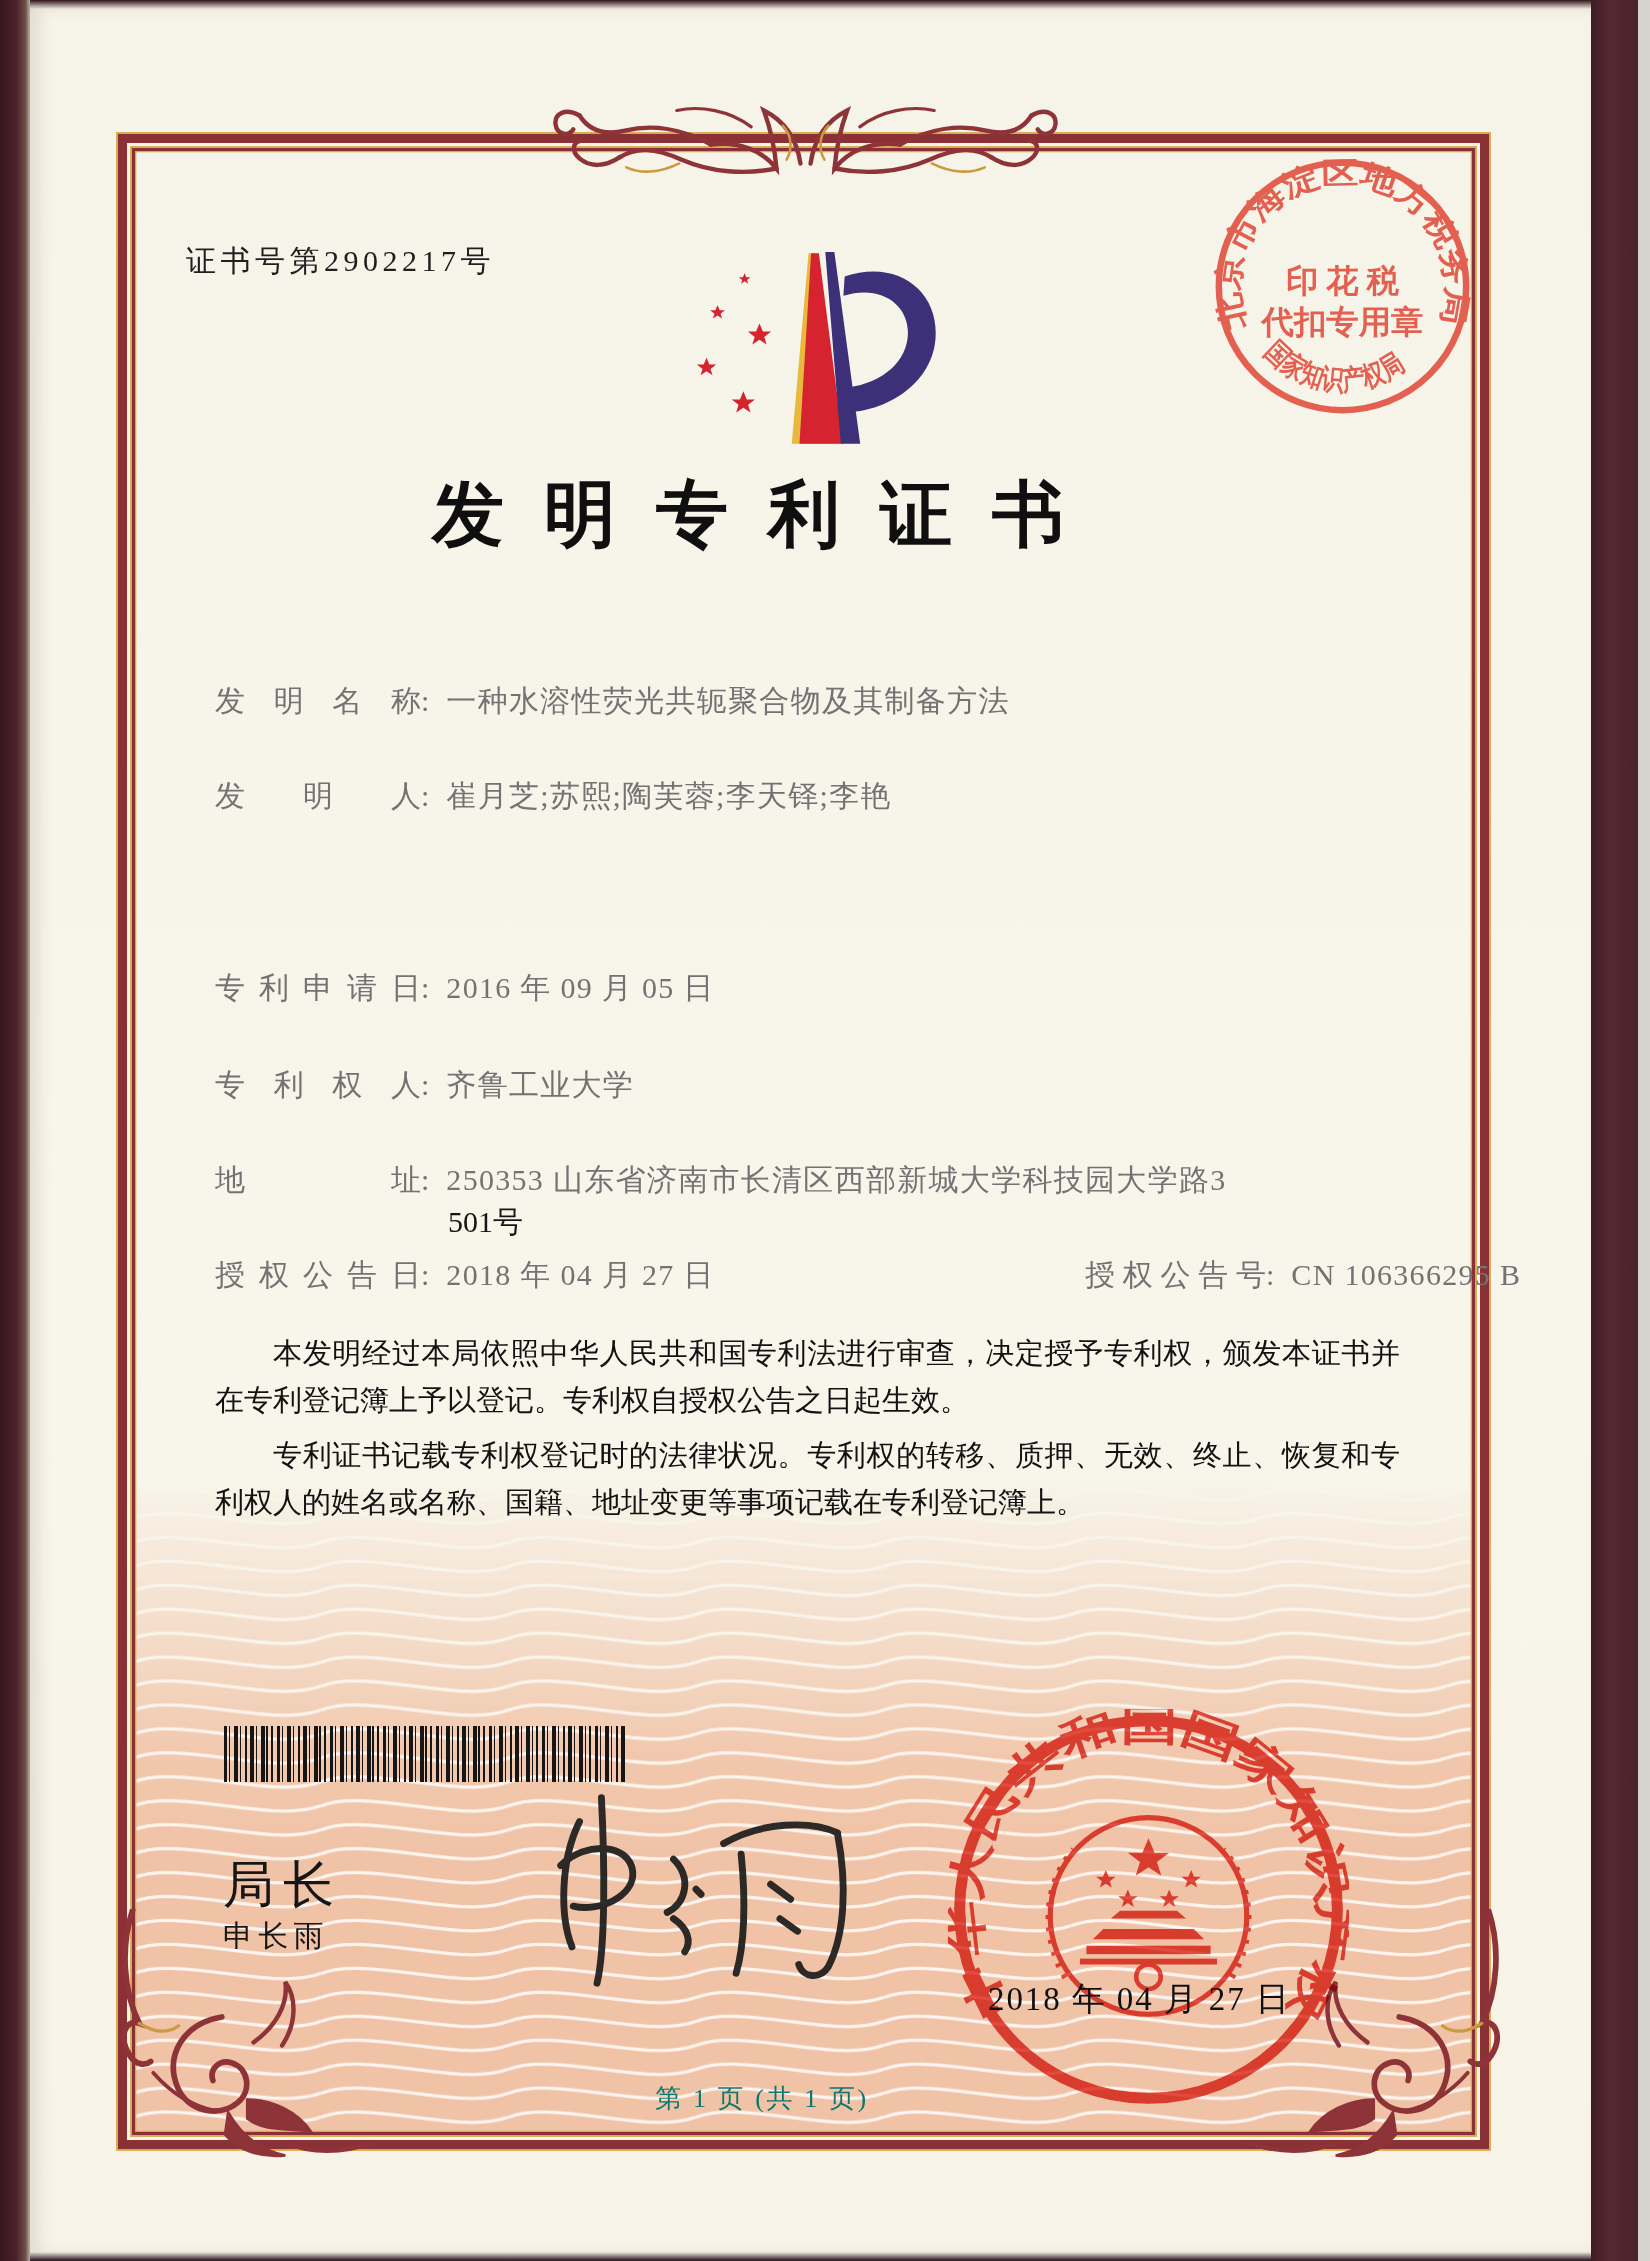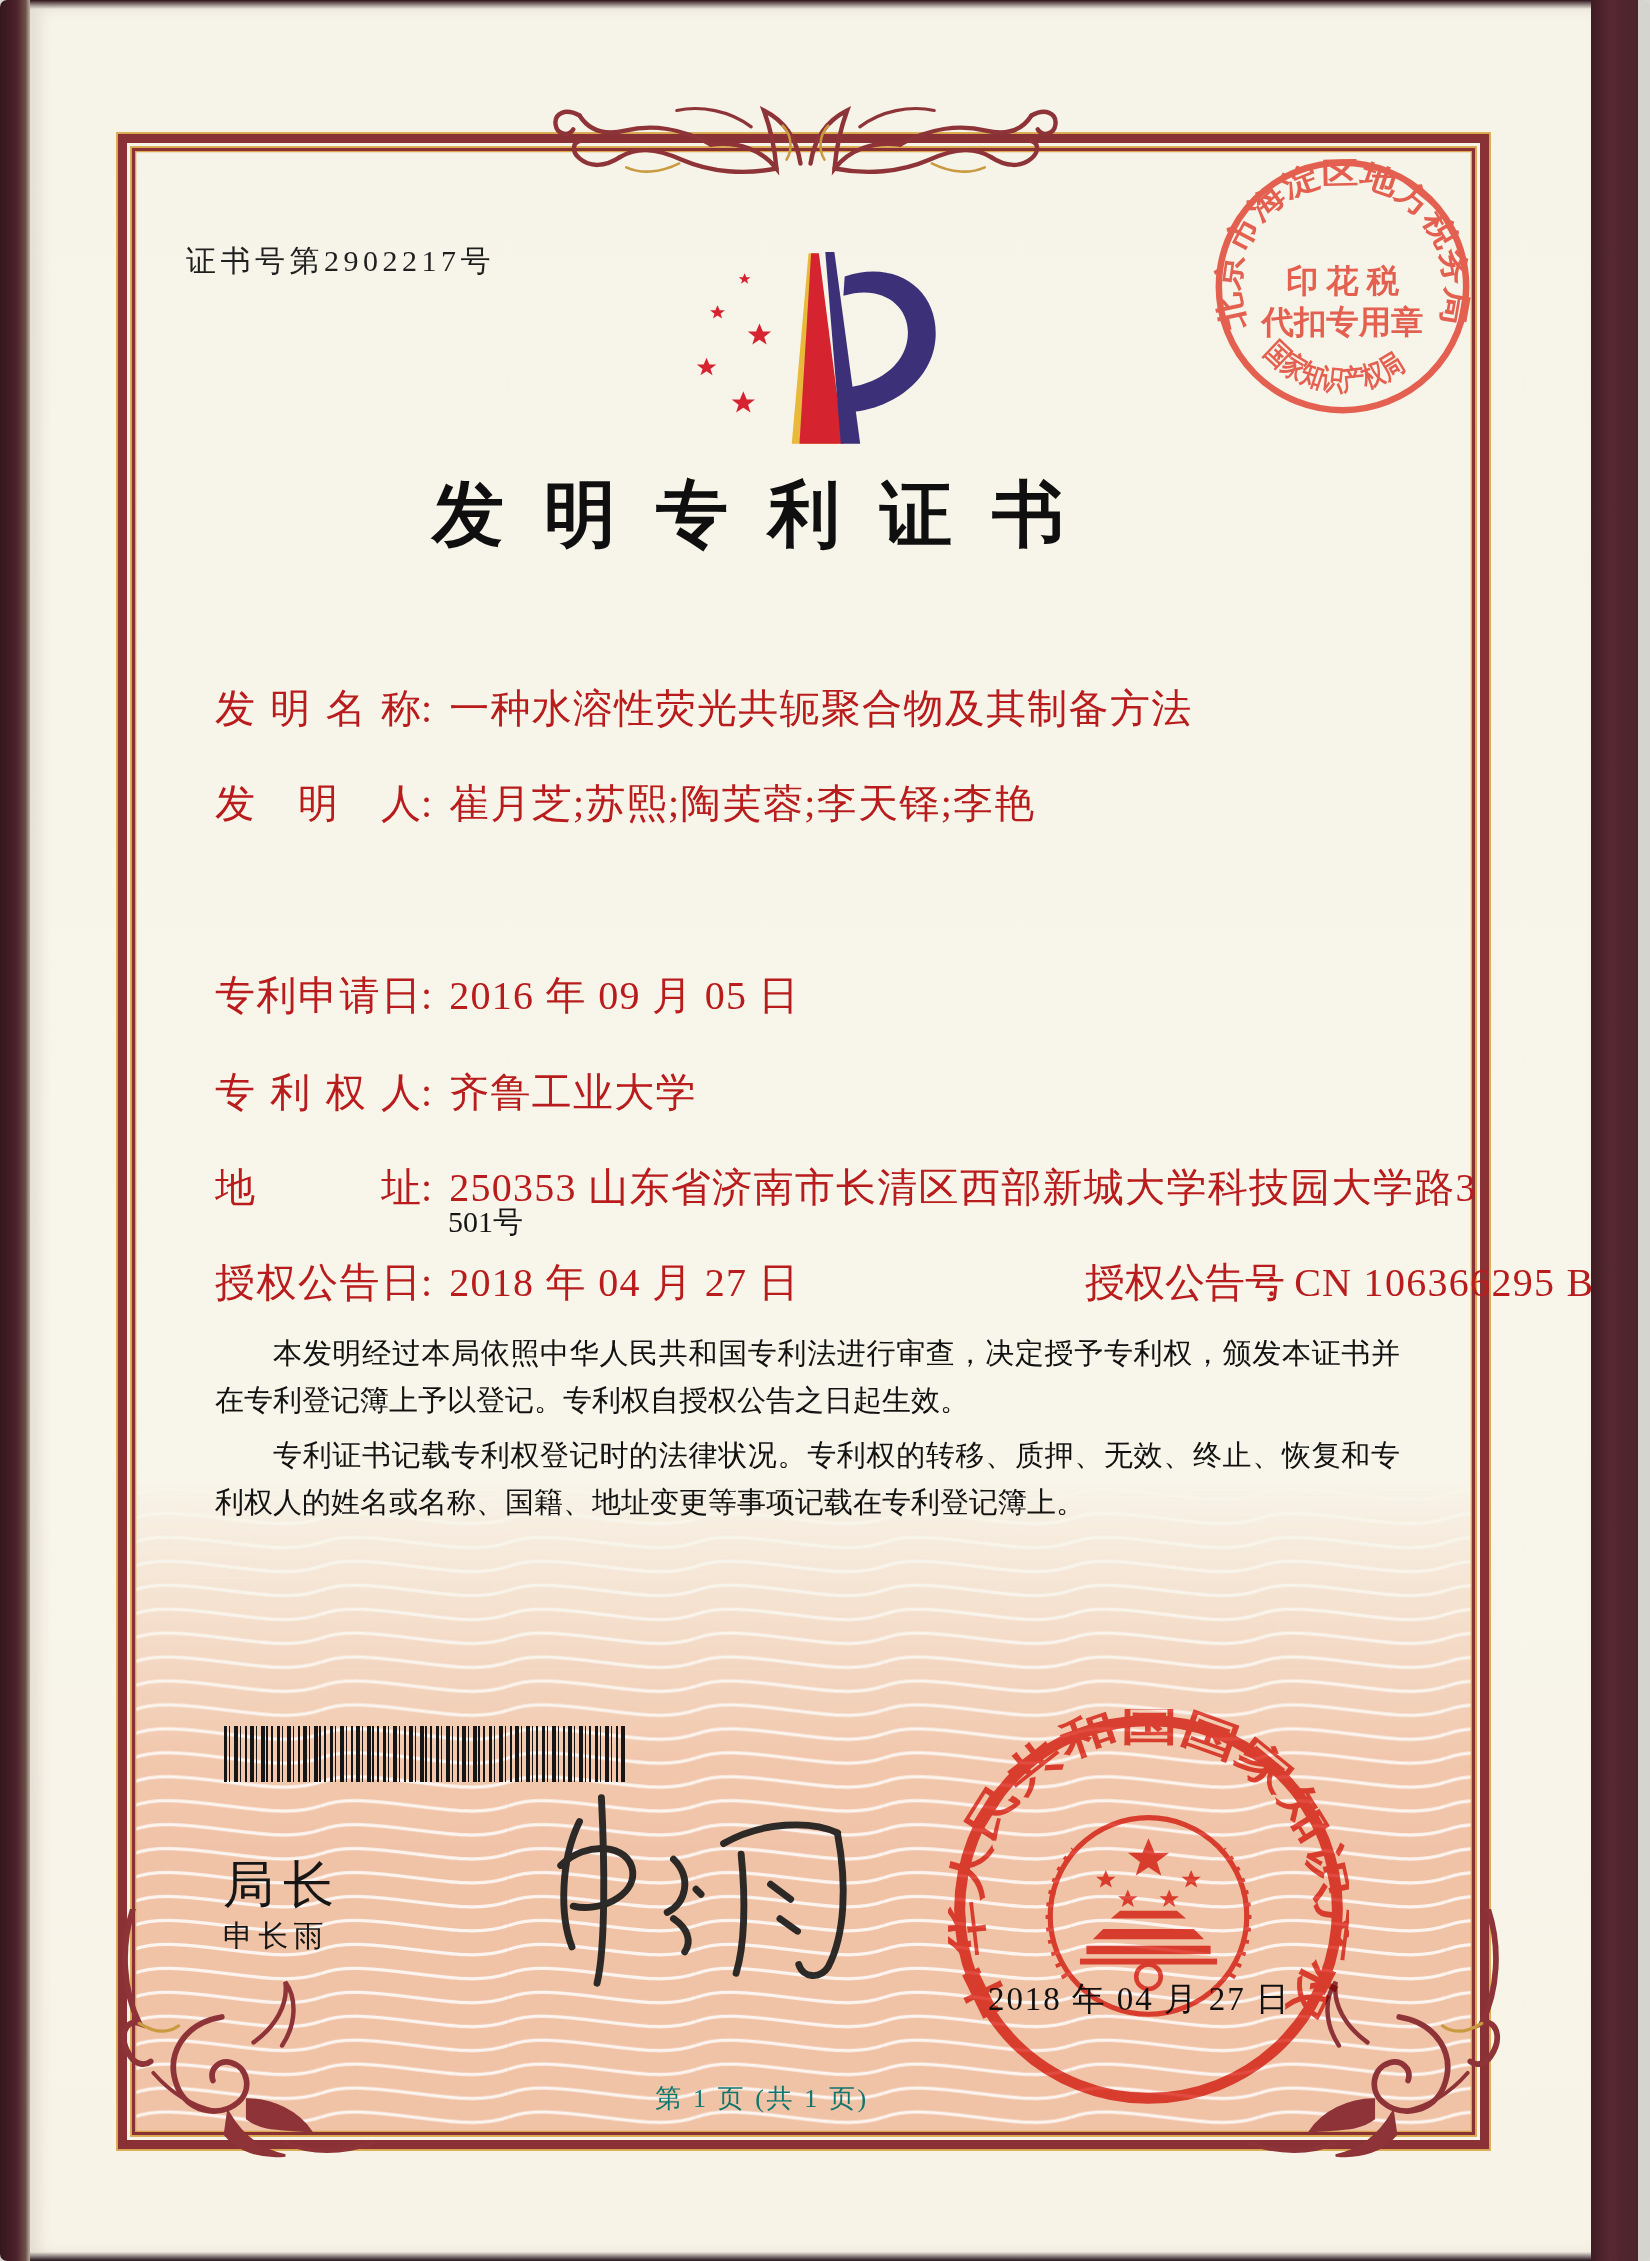--- a/index.html
+++ b/index.html
@@ -1,17 +1,17 @@
 <!DOCTYPE html>
 <html style="font-size:10.3px"><head>
 <meta charset="utf-8">
 <style>
   html,body{margin:0;padding:0;background:#d9d7d1;}
   #canvas{position:relative;width:1651px;height:2261px;overflow:hidden;
-          font-family:"Liberation Serif","DejaVu Serif",serif;background:#efece3;border-radius:7px;}
+          font-family:"Liberation Serif","DejaVu Serif",serif;background:#efece3;}
   .abs{position:absolute;}
 
   
   .folder-left{left:0;top:0;width:30px;height:2261px;
     background:linear-gradient(90deg,#35161d 0%,#4c222b 55%,#6d5149 85%,#b9afa2 100%);}
   .edge-top{left:30px;top:0;width:1561px;height:9px;
     background:linear-gradient(180deg,#2e1318 0%,rgba(46,19,24,0) 100%);}
   .edge-right{left:1591px;top:0;width:47px;height:2261px;
     background:linear-gradient(90deg,#3f1c24 0%,#572831 40%,#4b222b 100%);}
   .edge-right-gray{left:1638px;top:0;width:13px;height:2261px;background:#d6d4cf;}
@@ -34,21 +34,21 @@
 
   .ornament-top{left:553px;top:88px;width:505px;height:103px;}
   .flourish-bl{left:92px;top:1909px;width:285px;height:254px;}
   .flourish-br{left:1244px;top:1909px;width:285px;height:254px;}
 
   
   .certno{left:186px;top:241px;font-size:30px;letter-spacing:4.5px;color:#1f1f1f;}
   .title{left:432px;top:467px;font-size:72px;font-weight:700;letter-spacing:40px;
          color:#0f0f0f;white-space:nowrap;}
 
-  .row{position:absolute;left:215px;font-size:40px;color:#b91c1c;white-space:nowrap;}
+  .row{position:absolute;left:215px;font-size:30px;color:#737373;white-space:nowrap;}
   .flabel{display:inline-block;width:206px;text-align:justify;text-align-last:justify;}
   .colon{display:inline-block;margin-right:17px;}
   .rvalue{letter-spacing:1.3px;}
   .row2label{position:absolute;left:870px;top:0;}
   .addr2{position:absolute;left:448px;top:1202px;font-size:30px;color:#151515;}
 
   .paras{left:215px;top:1330px;width:1185px;font-size:29px;line-height:47px;
          color:#121212;text-align:justify;}
   .paras p{margin:0 0 8.4px 0;text-indent:2em;}
 

